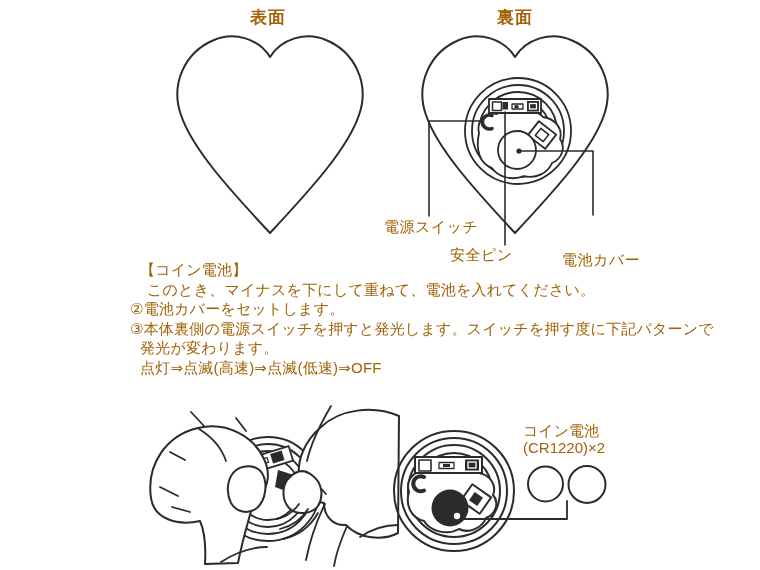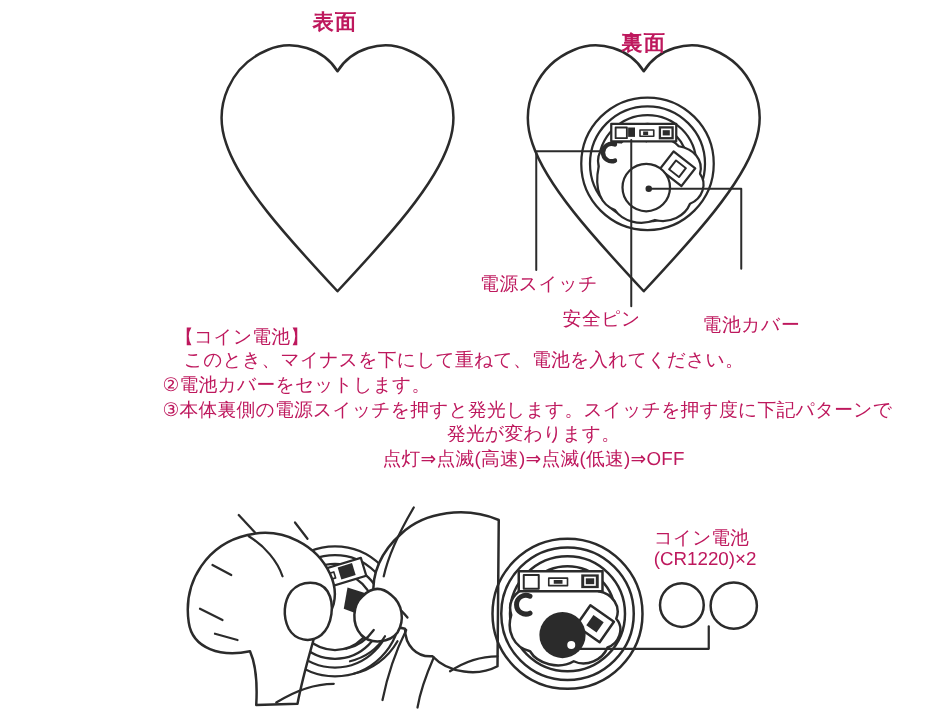--- a/index.html
+++ b/index.html
@@ -1,35 +1,35 @@
 <!DOCTYPE html>
 <html><head>
 <meta charset="utf-8">
 <style>
   html,body{margin:0;padding:0;background:#ffffff;}
   .canvas{
     position:relative;width:760px;height:570px;background:#ffffff;overflow:hidden;
-    font-family:"Liberation Sans","DejaVu Sans",sans-serif;color:#be185d;
+    font-family:"Liberation Sans","DejaVu Sans",sans-serif;color:#a16207;
   }
   .art{position:absolute;left:0;top:0;}
   
   .s{stroke:#2b2b2b;fill:none;stroke-width:2;stroke-linejoin:round;stroke-linecap:round;}
   .sw{stroke:#2b2b2b;fill:#ffffff;stroke-width:2;stroke-linejoin:round;}
   .fd{fill:#2b2b2b;stroke:none;}
   .w13{stroke-width:1.3;} .w15{stroke-width:1.5;} .w16{stroke-width:1.6;}
   .w18{stroke-width:1.8;} .w35{stroke-width:3.5;} .w4{stroke-width:4;}
   .ws{stroke:#ffffff;fill:none;stroke-width:1.3;}
   
   .label{position:absolute;white-space:nowrap;}
   .lbl-lg{font-size:17px;font-weight:600;letter-spacing:1px;}
   .lbl-md{font-size:15px;letter-spacing:.5px;}
   .instructions{position:absolute;left:130px;top:260px;font-size:15px;line-height:19.5px;letter-spacing:.2px;white-space:nowrap;}
   .ln-head{padding-left:10px;}
-  .ln-cont{padding-left:17px;font-family:Liberation Serif, serif;}
-  .ln-sub{padding-left:10px;text-align:center;}
+  .ln-cont{padding-left:17px;}
+  .ln-sub{padding-left:10px;}
   .battery-note{position:absolute;left:523px;top:422px;font-size:15px;line-height:17px;white-space:nowrap;}
 </style>
 </head>
 <body>
 
 <div class="canvas">
 
   <svg class="art" width="760" height="570" viewBox="0 0 760 570">
 
     <g>
@@ -133,21 +133,21 @@
       <path class="s w18" d="M460,519 L567,519 L567,501"></path>
     </g>
 
     <g>
       <circle class="sw" cx="545.5" cy="484" r="17.5"></circle>
       <circle class="sw" cx="587" cy="484.5" r="18.5"></circle>
     </g>
   </svg>
 
   <div class="label lbl-lg" style="left:250px;top:6px;">表面</div>
-  <div class="label lbl-lg" style="left:497px;top:23px;">裏面</div>
+  <div class="label lbl-lg" style="left:497px;top:6px;">裏面</div>
 
   <div class="label lbl-md" style="left:384px;top:218px;text-align:center;">電源スイッチ</div>
   <div class="label lbl-md" style="left:450px;top:246px;">安全ピン</div>
   <div class="label lbl-md" style="left:562px;top:219px;margin-top:32px;">電池カバー</div>
 
   <div class="instructions">
     <div class="ln-head">【コイン電池】</div>
     <div class="ln-cont">このとき、マイナスを下にして重ねて、電池を入れてください。</div>
     <div>②電池カバーをセットします。</div>
     <div>③本体裏側の電源スイッチを押すと発光します。スイッチを押す度に下記パターンで</div>

